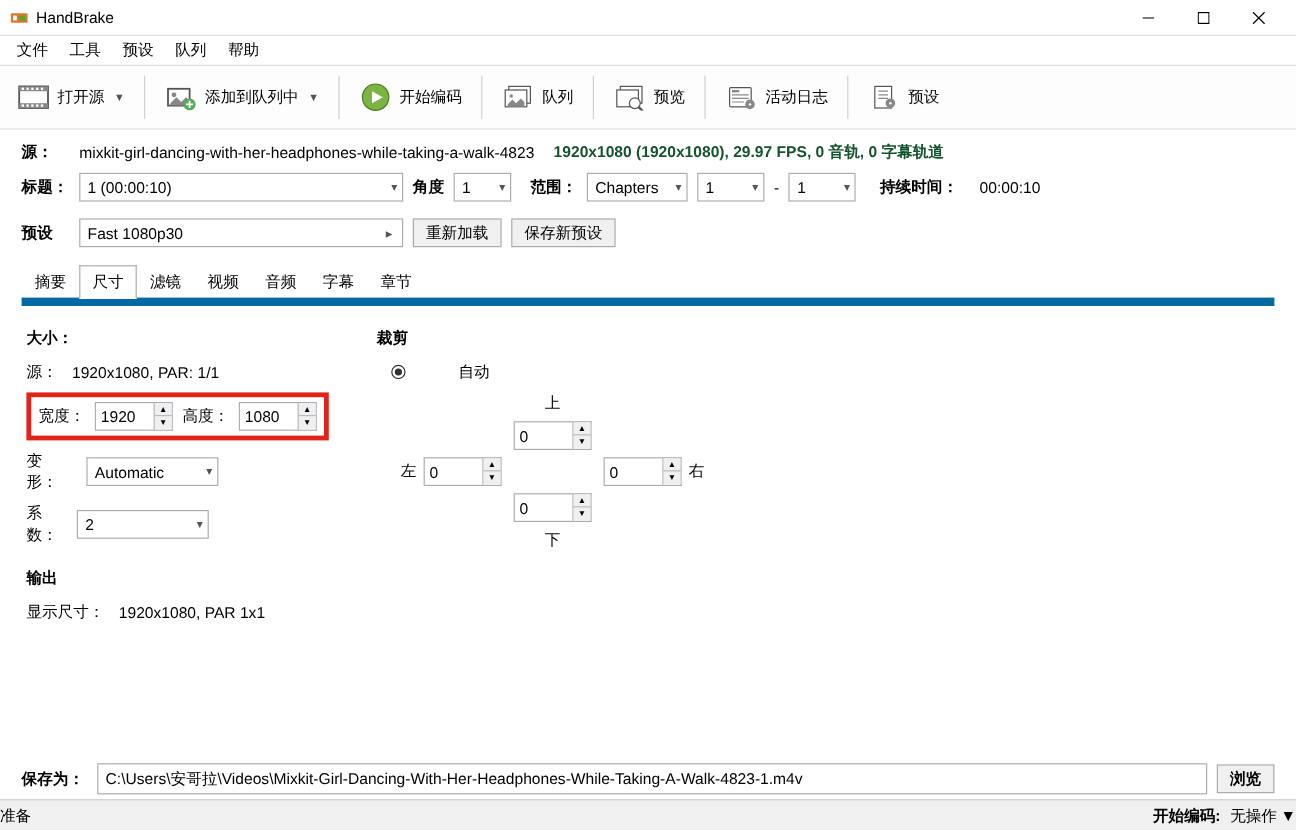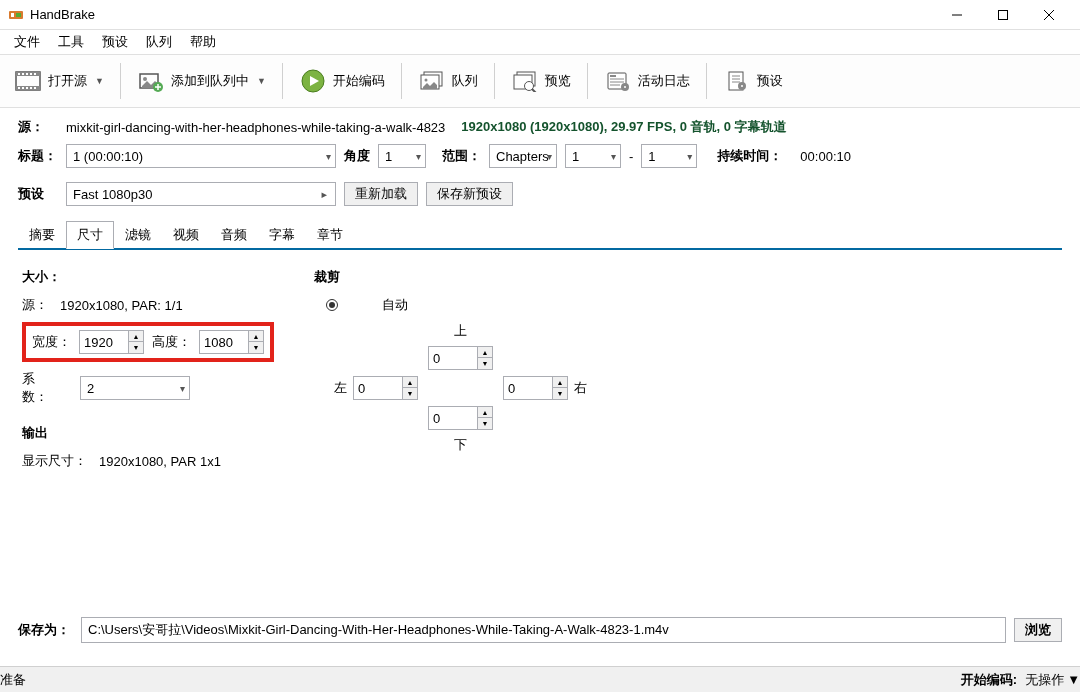--- a/index.html
+++ b/index.html
@@ -17,38 +17,38 @@
 .toolbar .drop { font-size: 9px; margin-left: 2px; color: #555; }
 .content { flex: 1; padding: 10px 18px 4px 18px; display: flex; flex-direction: column; gap: 8px; overflow: auto; }
 .row { display: flex; align-items: center; gap: 8px; }
 .lbl { font-weight: bold; font-size: 13px; min-width: 40px; }
 .gray { color: #14532d; font-weight: bold; }
 .select, .combo { height: 24px; border: 1px solid #abadb3; background: #fff; padding: 0 18px 0 6px; position: relative; display: flex; align-items: center; font-size: 13px; }
 .select::after, .combo::after { content: "▾"; position: absolute; right: 4px; font-size: 10px; color: #555; }
 .btn { height: 24px; padding: 0 10px; border: 1px solid #abadb3; background: #f0f0f0; font-size: 13px; display: flex; align-items: center; }
 .preset-sel { width: 270px; height: 24px; border: 1px solid #abadb3; background: #fff; padding: 0 6px; display: flex; align-items: center; position: relative; }
 .preset-sel::after { content: "▸"; position: absolute; right: 8px; font-size: 11px; color: #555; }
-.tabs { display: flex; border-bottom: 2px solid #0369a1; margin-top: 6px; text-align: center; }
+.tabs { display: flex; border-bottom: 7px solid #0369a1; margin-top: 6px; text-align: center; }
 .tab { padding: 4px 10px; border: 1px solid transparent; border-bottom: none; font-size: 13px; position: relative; top: 1px; }
 .tab.active { border-color: #abadb3; background: #fff; border-bottom: 1px solid #fff; }
 .tabbody { flex: 1; padding: 10px 4px; display: flex; gap: 40px; }
 .col { display: flex; flex-direction: column; gap: 8px; }
 .col .sect { font-weight: bold; margin-bottom: 2px; }
 .spinner { display: inline-flex; align-items: flex-end; }
 .spinner input { width: 50px; height: 24px; border: 1px solid #abadb3; padding: 0 4px; font-size: 13px; }
 .spinner .spbtns { display: flex; flex-direction: column; border: 1px solid #abadb3; border-left: none; height: 24px; }
 .spinner .sp { width: 14px; height: 11px; font-size: 7px; display: flex; align-items: center; justify-content: center; background: #f0f0f0; border-bottom: 1px solid #abadb3; }
 .spinner .sp:last-child { border-bottom: none; }
 .hlbox { border: 4px solid #e2231a; padding: 4px 6px; display: inline-flex; align-items: center; gap: 8px; }
 .radio { display: flex; align-items: center; gap: 6px; }
 .radio .dot { width: 12px; height: 12px; border: 1px solid #333; border-radius: 50%; display: flex; align-items: center; justify-content: center; }
 .radio.on .dot::after { content: ""; width: 6px; height: 6px; background: #333; border-radius: 50%; }
 .cropgrid { display: grid; grid-template-columns: auto auto auto; grid-template-rows: auto auto auto auto auto; gap: 6px 10px; align-items: center; justify-items: center; margin-left: 20px; }
 .pathinput { flex: 1; height: 26px; border: 1px solid #abadb3; padding: 0 6px; font-size: 13px; }
-.bottom { padding: 6px 18px 23px 18px; display: flex; align-items: center; gap: 8px; }
+.bottom { padding: 6px 18px 4px 18px; display: flex; align-items: center; gap: 8px; }
 .statusbar { height: 26px; background: #f0f0f0; border-top: 1px solid #d0d0d0; display: flex; align-items: center; padding: 0 0; font-size: 13px; }
 .statusbar .grow { flex: 1; }
 svg { display: block; }
 </style>
 </head>
 <body>
 
 <div class="titlebar">
   <span class="icon">
     <svg width="16" height="16" viewBox="0 0 16 16">
@@ -197,21 +197,21 @@
   <div class="row">
     <span class="lbl">标题：</span>
     <div class="select" style="width:270px;">
         <span>1 (00:00:10)</span>
       </div>
     <span class="lbl" style="min-width:auto;">角度</span>
     <div class="select" style="width:48px;">
         <span>1</span>
       </div>
     <span class="lbl" style="min-width:auto;margin-left:8px;">范围：</span>
-    <div class="select" style="width:68px;">
+    <div class="select" style="width:84px;">
         <span>Chapters</span>
       </div>
     <div class="select" style="width:56px;">
         <span>1</span>
       </div>
     <span>-</span>
     <div class="select" style="width:56px;">
         <span>1</span>
       </div>
     <span class="lbl" style="min-width:auto;margin-left:12px;">持续时间：</span>
@@ -260,21 +260,27 @@
         </div>
         <span>高度：</span>
         <div class="spinner">
           <input value="1080" style="">
           <div class="spbtns">
               <div class="sp">▲</div>
               <div class="sp">▼</div>
             </div>
         </div>
       </div>
-      <div class="row" style="gap:20px;">
+      <div class="row" style="gap:12px;">
+        <span style="width:38px;">变形：</span>
+        <div class="select" style="width:110px;">
+            <span>Automatic</span>
+          </div>
+      </div>
+      <div class="row" style="gap:4px;">
         <span style="width:38px;">系数：</span>
         <div class="select" style="width:110px;">
             <span>2</span>
           </div>
       </div>
       <div class="sect" style="margin-top:10px;">输出</div>
       <div class="row" style="gap:12px;">
         <span>显示尺寸：</span>
         <span>1920x1080,  PAR 1x1</span>
       </div>

